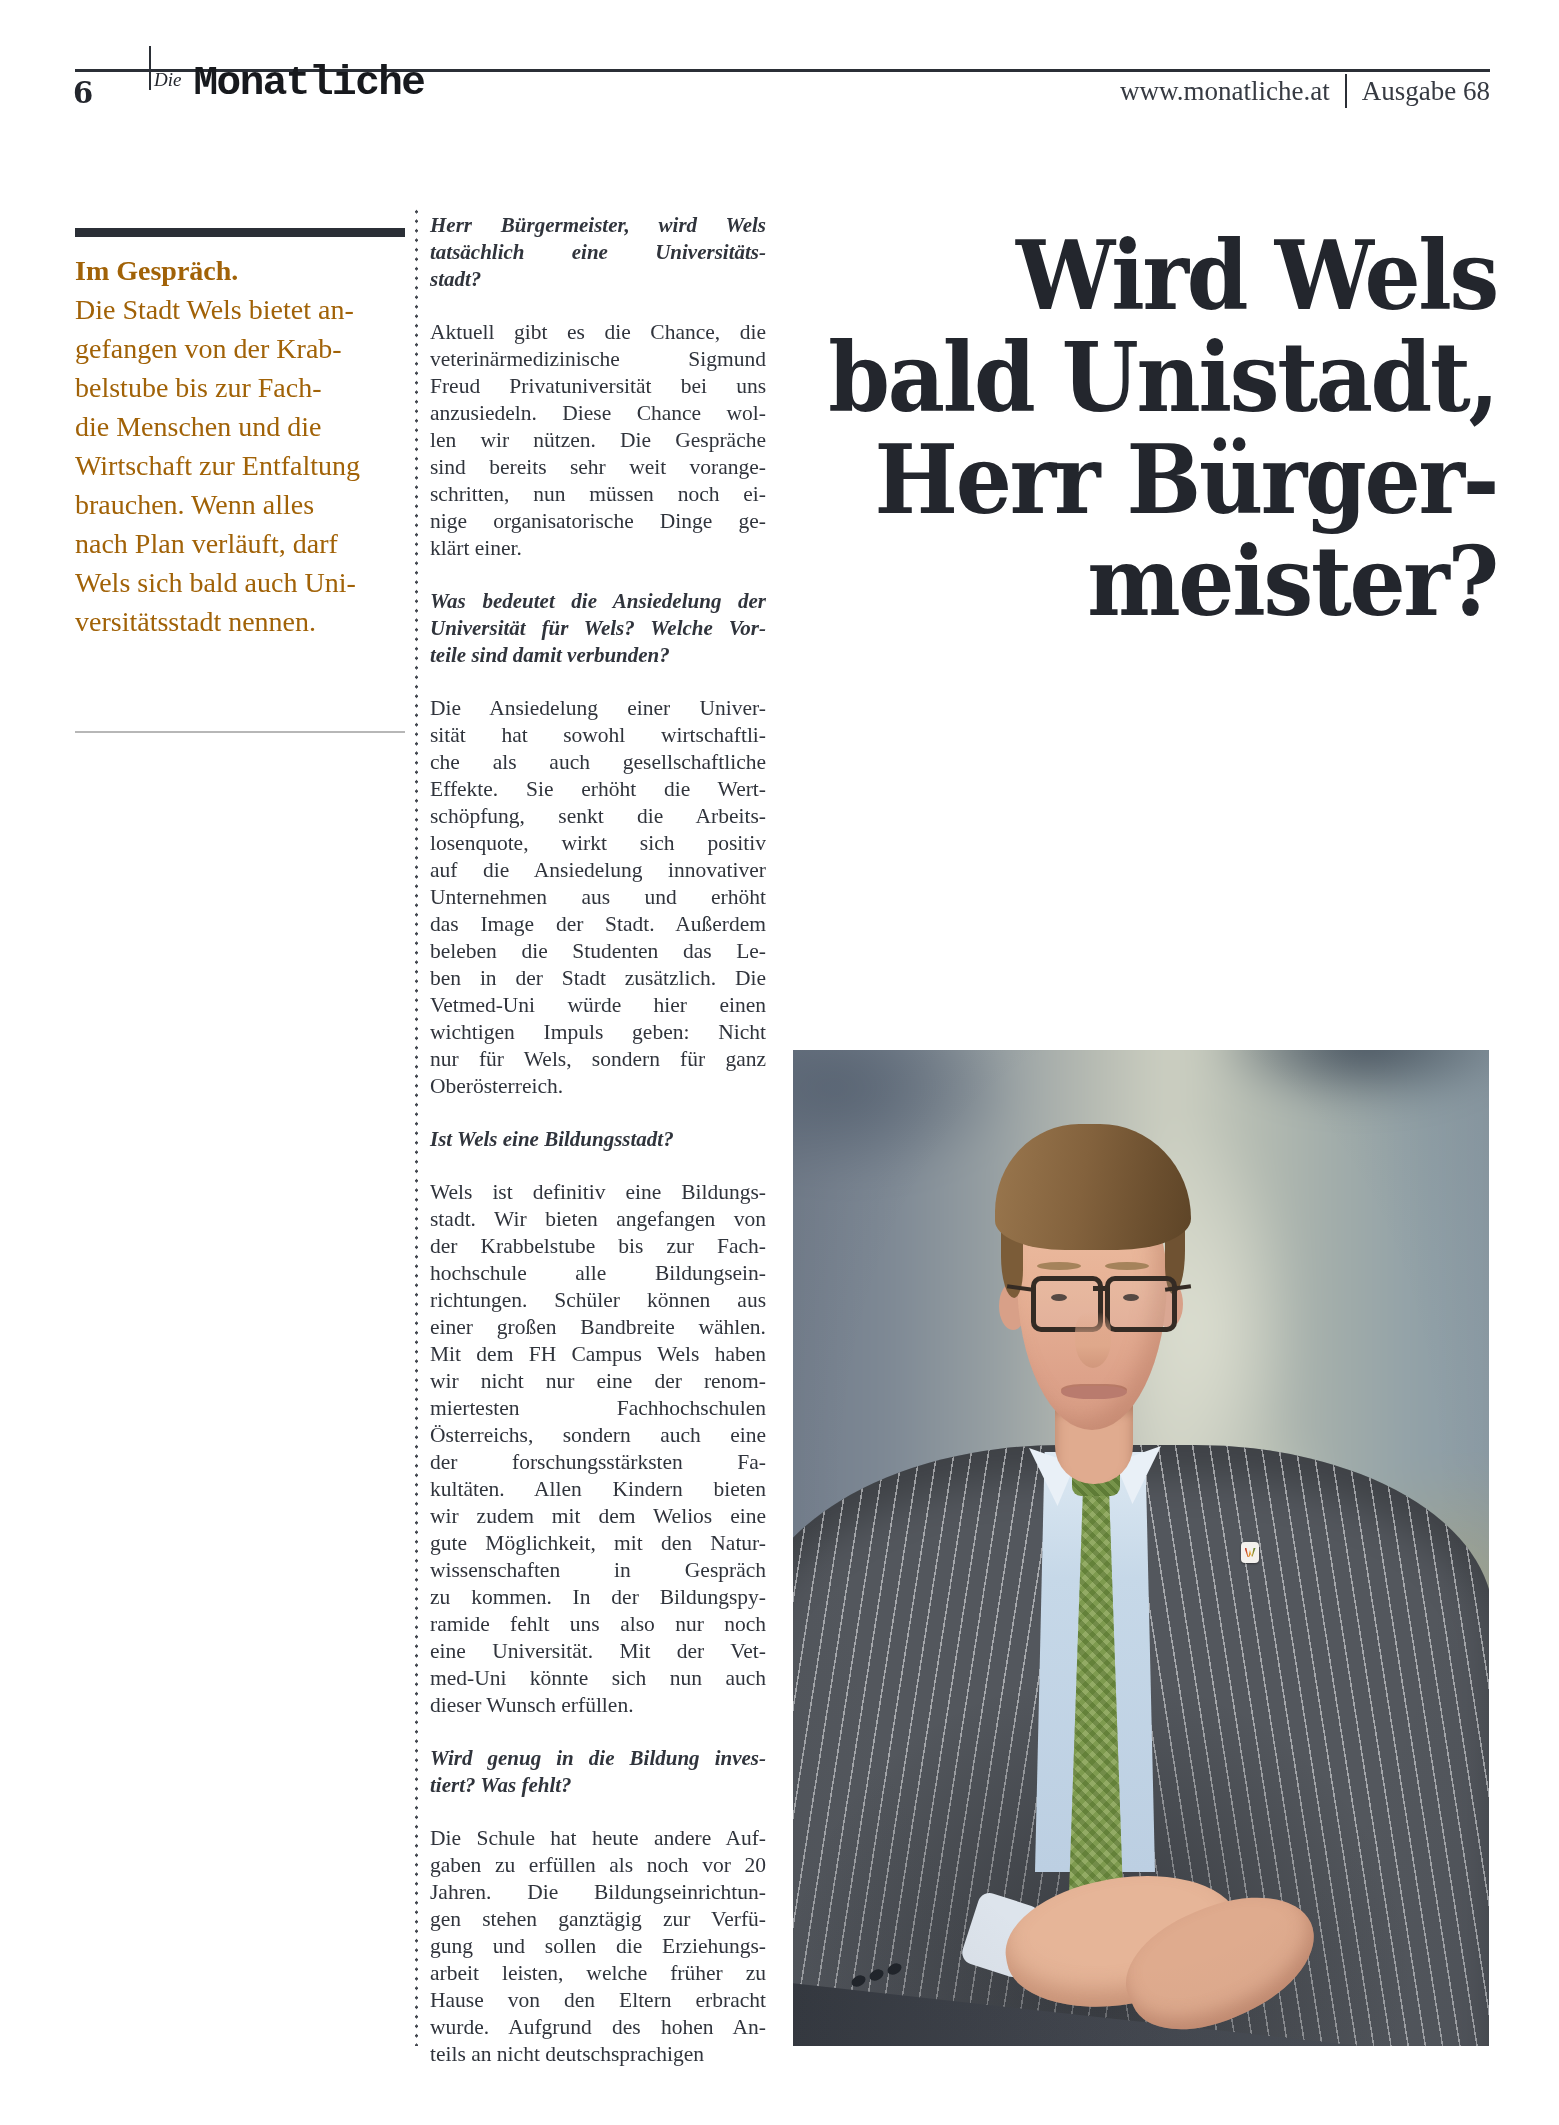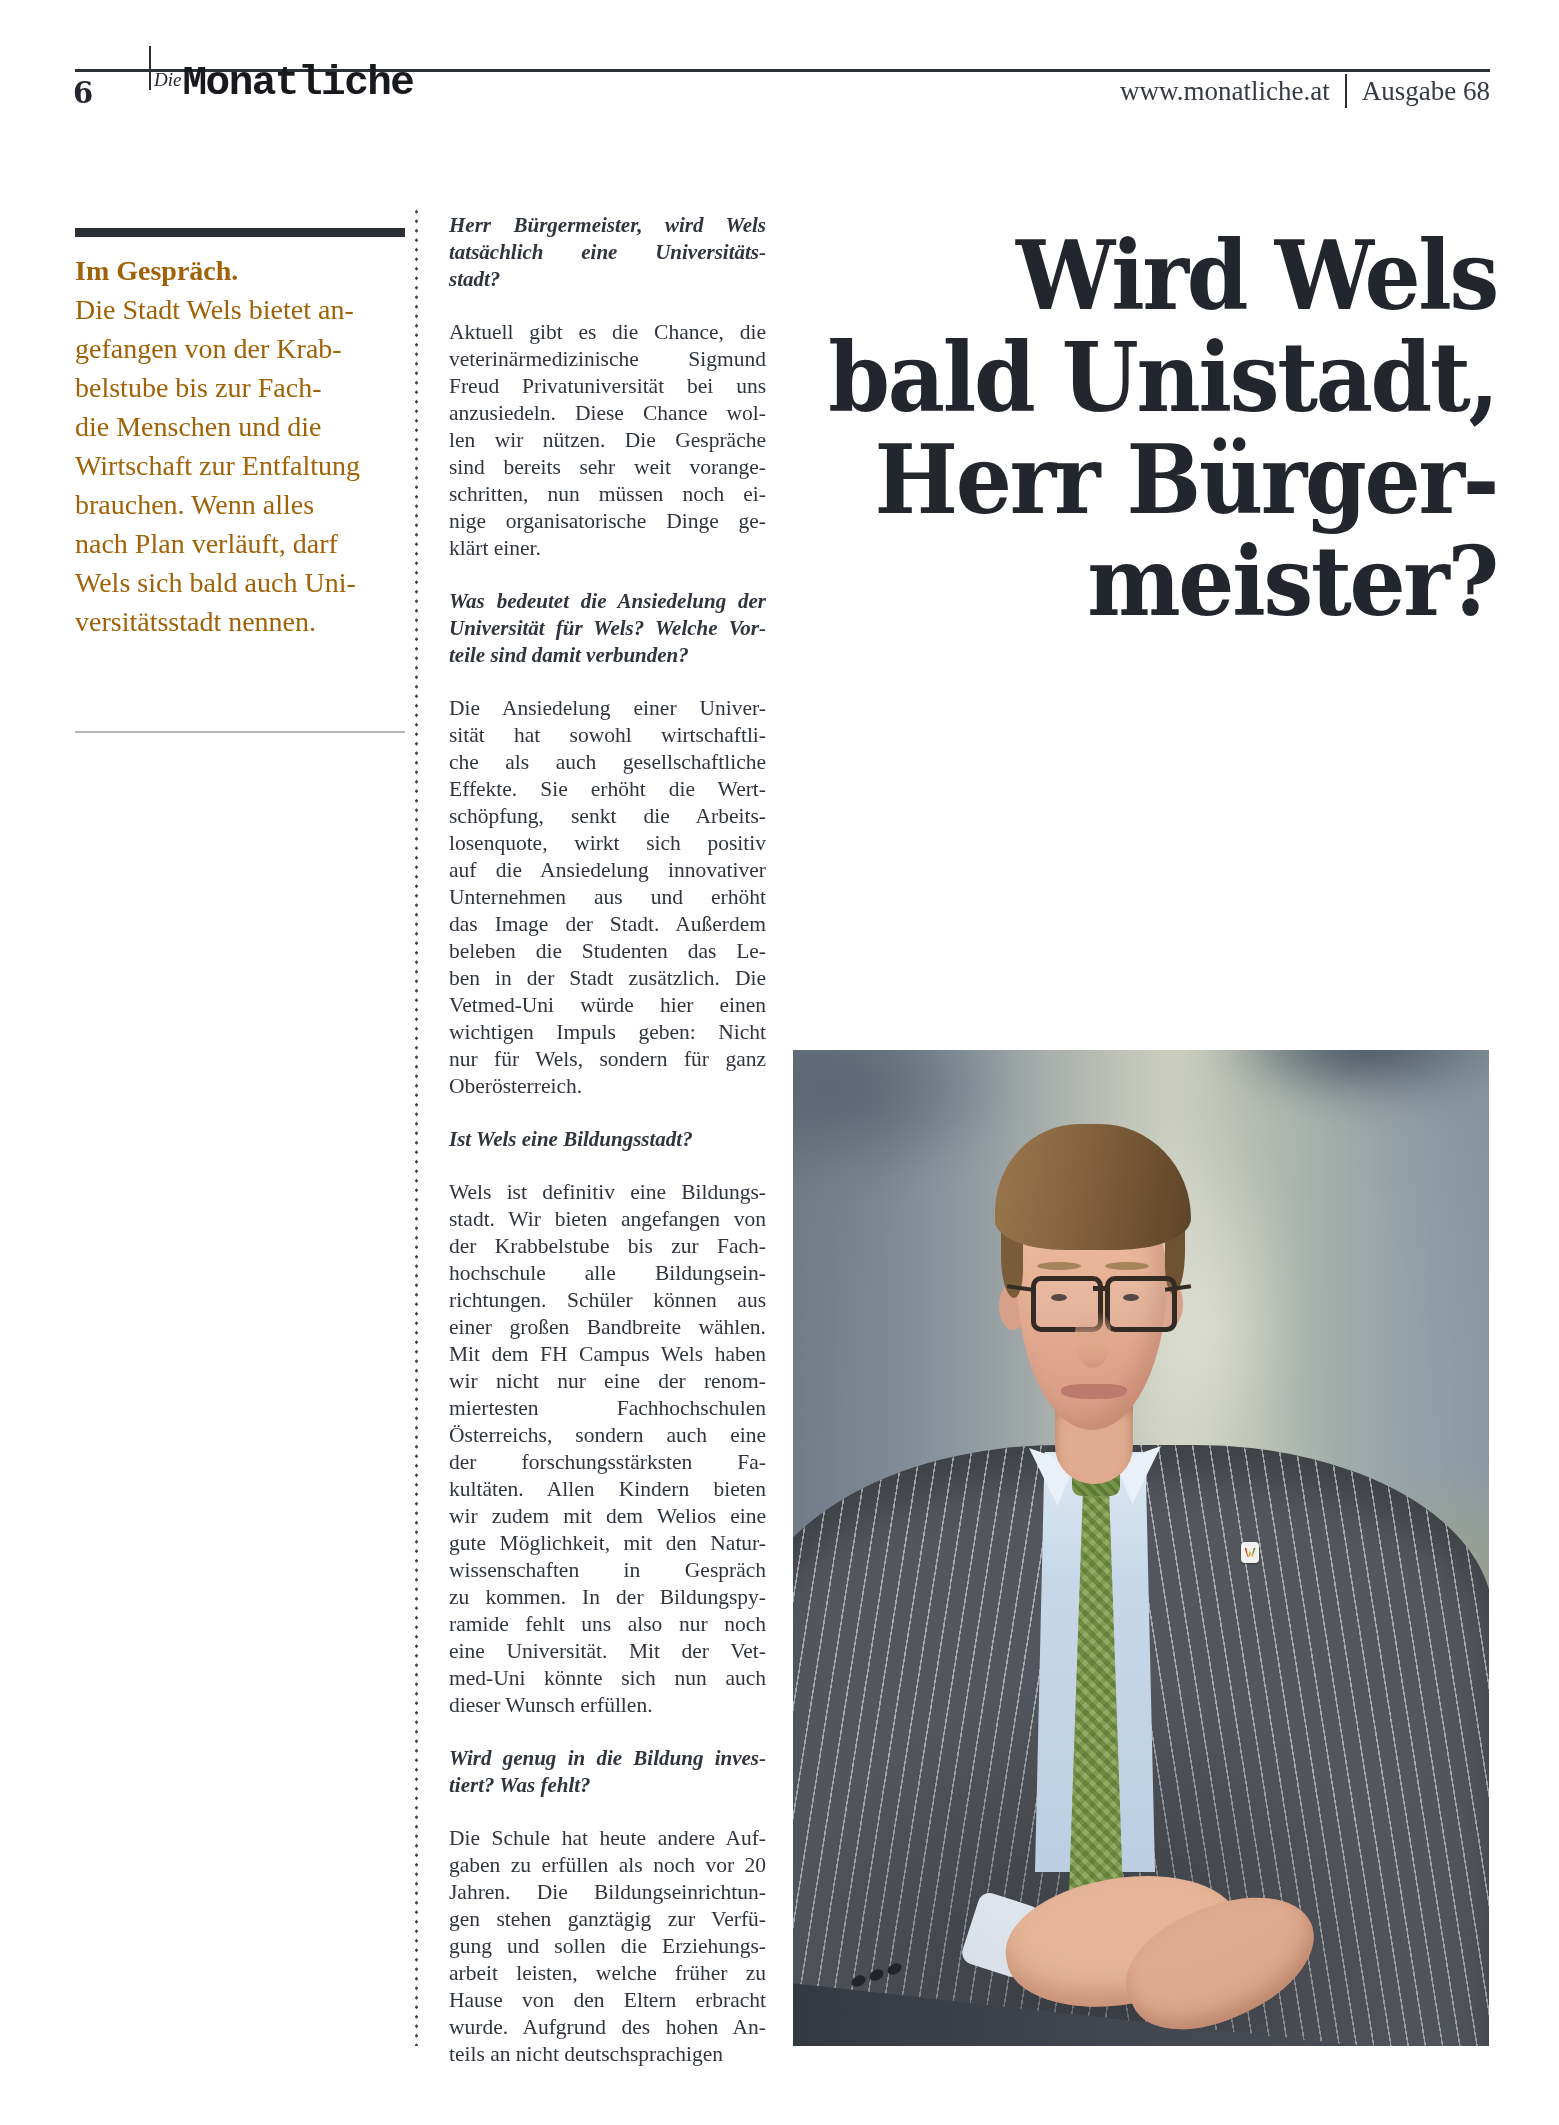--- a/index.html
+++ b/index.html
@@ -5,40 +5,40 @@
   html,body{margin:0;padding:0;background:#ffffff;}
   .page{position:relative;width:1559px;height:2125px;background:#ffffff;overflow:hidden;
         font-family:"Liberation Serif",serif;color:#30343c;}
 
   
   .top-rule{position:absolute;left:75px;top:69px;width:1415px;height:3px;background:#2b2f36;}
   .page-number{position:absolute;left:73px;top:76px;font-family:"DejaVu Serif",serif;
                font-weight:bold;font-size:29px;color:#23262d;}
   .logo-tick{position:absolute;left:149px;top:46px;width:2px;height:44px;background:#2b2f36;}
   .masthead{position:absolute;left:154px;top:63px;display:flex;align-items:flex-start;}
-  .masthead .die{font-style:italic;font-size:19px;margin-top:6px;margin-right:1px;color:#23262d;}
+  .masthead .die{font-style:italic;font-size:19px;margin-top:6px;margin-right:12px;color:#23262d;}
   .masthead .name{font-family:Liberation Mono, monospace;font-weight:bold;font-size:41px;
                   letter-spacing:-1.5px;color:#17191d;line-height:1;}
   .header-right{position:absolute;right:69px;top:74px;display:flex;align-items:center;gap:15px;
                 font-size:27px;color:#363a42;}
   .header-vdiv{width:2px;height:34px;background:#2b2f36;}
 
   
   .intro-bar{position:absolute;left:75px;top:228px;width:330px;height:9px;background:#2b2f36;}
   .intro{position:absolute;left:75px;top:251px;width:344px;font-size:28px;line-height:39px;color:#a16207;}
   .intro .ititle{font-weight:bold;}
   .intro .iline{white-space:nowrap;}
   .intro-divider{position:absolute;left:75px;top:731px;width:330px;height:2px;background:#b7b7b7;}
 
   
   .dotcol{position:absolute;left:415px;top:207px;width:3px;height:1839px;
           background-image:radial-gradient(circle,#41454d 1.4px,rgba(0,0,0,0) 1.6px);
           background-size:3px 9.5px;background-repeat:repeat-y;background-position:center top;}
   .article{position:absolute;left:430px;top:212px;width:336px;line-height:27px;color:#30343c;}
-  .article .block{margin-bottom:26px;margin-left:19px;}
+  .article .block{margin-bottom:26px;}
   .article .block.question{font-weight:bold;font-style:italic;font-size:21px;}
   .article .block.answer{font-size:21.5px;}
   .jline{text-align:justify;text-align-last:justify;white-space:nowrap;}
   .jline.last{text-align-last:left;}
 
   
   .headline{position:absolute;right:62px;top:225px;width:1020px;text-align:right;
             font-family:"DejaVu Serif",serif;font-weight:bold;font-size:96px;line-height:102px;
             letter-spacing:-2.5px;color:#23262d;}
   .hline{transform:scaleX(.92);transform-origin:100% 50%;}

